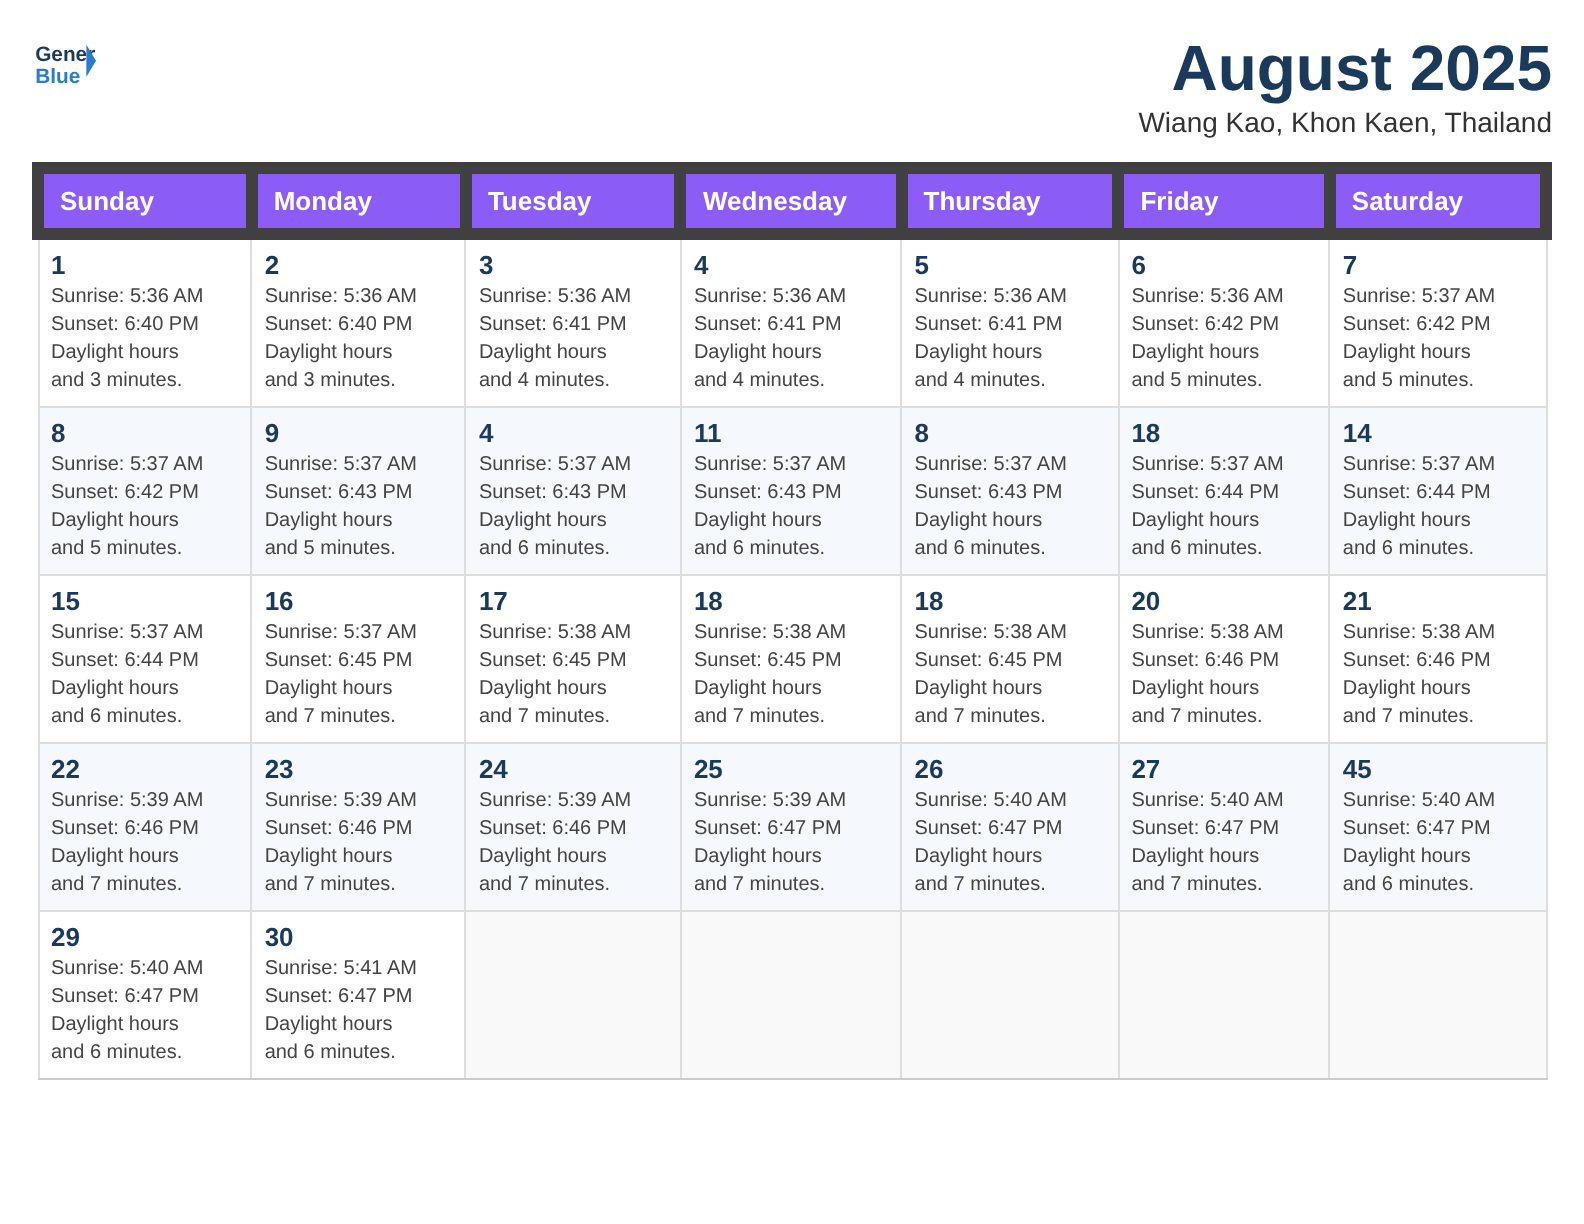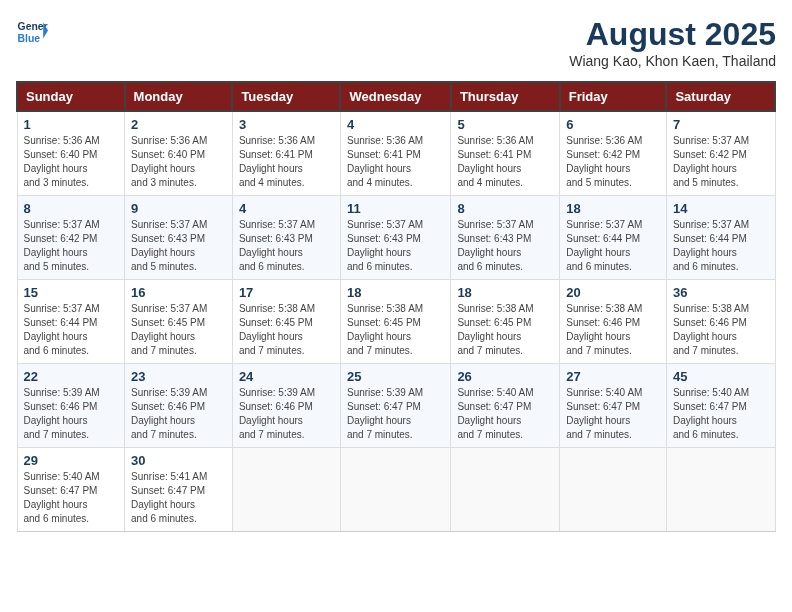--- a/index.html
+++ b/index.html
@@ -36,27 +36,27 @@
     .location-title {
       font-size: 14px;
       color: #333;
     }
     .calendar-table {
       width: 100%;
       border-collapse: collapse;
       border: 1px solid #ccc;
     }
     .calendar-table th {
-      background: #7f1d1d;
+      background: #8b5cf6;
       color: #fff;
       font-size: 13px;
       font-weight: bold;
       padding: 6px 8px;
       text-align: left;
-      border: 2px solid #404040;
+      border: 6px solid #404040;
     }
     .calendar-table td {
       vertical-align: top;
       width: 113px;
       min-height: 80px;
       padding: 5px 6px;
       border: 1px solid #ddd;
       font-size: 10px;
       color: #333;
       background: #fff;
@@ -192,21 +192,21 @@
       </td>
         <td>
         <span class="day-number">18</span>
         <span class="day-detail">Sunrise: 5:38 AM<br>Sunset: 6:45 PM<br>Daylight hours<br>and 7 minutes.</span>
       </td>
         <td>
         <span class="day-number">20</span>
         <span class="day-detail">Sunrise: 5:38 AM<br>Sunset: 6:46 PM<br>Daylight hours<br>and 7 minutes.</span>
       </td>
         <td>
-        <span class="day-number">36</span>
+        <span class="day-number">21</span>
         <span class="day-detail">Sunrise: 5:38 AM<br>Sunset: 6:46 PM<br>Daylight hours<br>and 7 minutes.</span>
       </td>
       </tr>
       <tr>
         <td>
         <span class="day-number">22</span>
         <span class="day-detail">Sunrise: 5:39 AM<br>Sunset: 6:46 PM<br>Daylight hours<br>and 7 minutes.</span>
       </td>
         <td>
         <span class="day-number">23</span>

